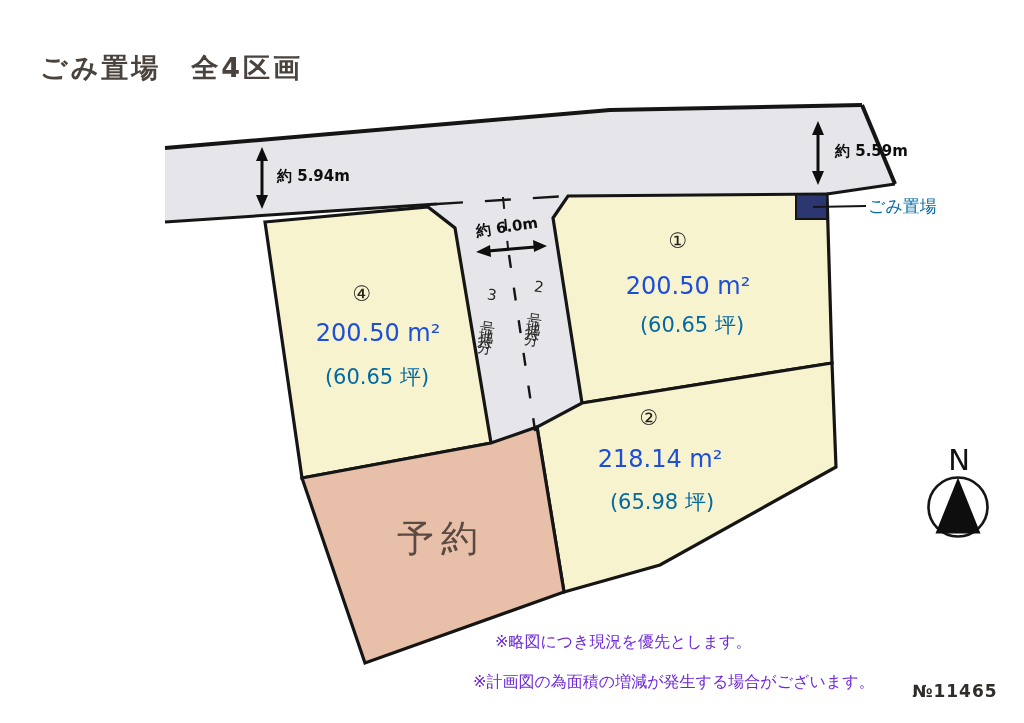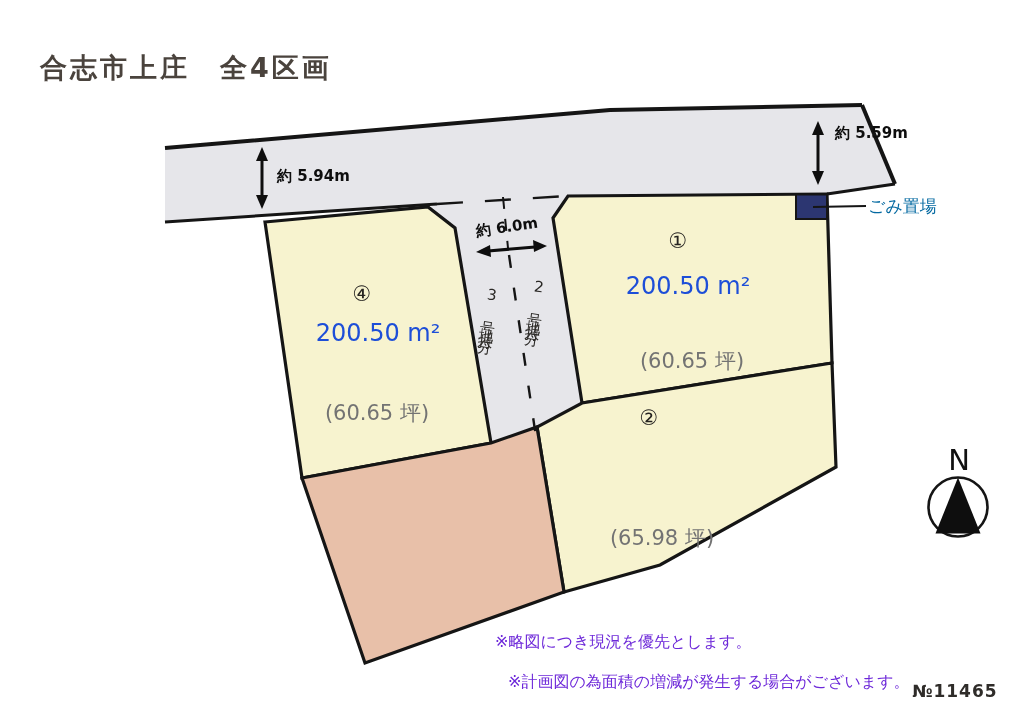--- a/index.html
+++ b/index.html
@@ -6,21 +6,21 @@
   .canvas{
     position:relative;width:1024px;height:723px;background:#ffffff;overflow:hidden;
     font-family:"DejaVu Sans","Liberation Sans",sans-serif;color:#2b2926;
   }
   .canvas svg{position:absolute;left:0;top:0;}
   .lbl{position:absolute;white-space:nowrap;line-height:1.15;}
   .center{transform:translateX(-50%);}
   .page-title{font-size:27px;font-weight:bold;color:#4a433d;letter-spacing:3px;}
   .plot-num{font-size:21px;color:#262421;}
   .area-m2{font-size:24px;color:#1d4ed8;}
-  .area-tsubo{font-size:21px;color:#737373;margin-top:36px;}
+  .area-tsubo{font-size:21px;color:#0369a1;}
   .yoyaku{font-size:37px;color:#5a4a41;letter-spacing:7px;}
   .meas{font-size:15px;font-weight:bold;color:#0e0e0e;}
   .meas-rot{transform:translateX(-50%) rotate(-8deg);}
   .vtext{
     writing-mode:vertical-rl;text-orientation:upright;
     font-size:15px;color:#2b2926;letter-spacing:6px;transform:rotate(8deg);
     transform-origin:top center;
   }
   .gomi{font-size:17px;font-weight:normal;color:#0369a1;}
   .note{font-size:16px;color:#6d28d9;}
@@ -70,43 +70,45 @@
       <polygon points="476,252 490,245 491,257" fill="#0e0e0e"></polygon>
       <polygon points="547,246 533,240 534,252" fill="#0e0e0e"></polygon>
     </g>
 
     <g>
       <circle cx="958" cy="507" r="29.5" fill="#ffffff" stroke="#151515" stroke-width="2.6"></circle>
       <polygon points="958,477.5 935.5,533.5 980.5,533.5" fill="#0e0e0e"></polygon>
     </g>
   </svg>
 
-  <div class="lbl page-title" style="left:40px;top:52px;">合志市上庄　全4区画</div>
+  <div class="lbl page-title" style="left:40px;top:52px;">ごみ置場　全4区画</div>
 
   <div class="lbl plot-num center" style="left:362px;top:282px;">④</div>
   <div class="lbl area-m2 center" style="left:378px;top:320px;">200.50 m²</div>
   <div class="lbl area-tsubo center" style="left:377px;top:365px;">(60.65 坪)</div>
 
   <div class="lbl plot-num center" style="left:678px;top:229px;">①</div>
   <div class="lbl area-m2 center" style="left:688px;top:273px;">200.50 m²</div>
   <div class="lbl area-tsubo center" style="left:692px;top:313px;">(60.65 坪)</div>
 
   <div class="lbl plot-num center" style="left:649px;top:406px;">②</div>
+  <div class="lbl area-m2 center" style="left:660px;top:446px;">218.14 m²</div>
   <div class="lbl area-tsubo center" style="left:662px;top:490px;">(65.98 坪)</div>
 
+  <div class="lbl yoyaku center" style="left:441px;top:518px;">予約</div>
 
   <div class="lbl meas" style="left:277px;top:168px;">約 5.94m</div>
-  <div class="lbl meas" style="left:835px;top:125px;">約 5.59m</div>
+  <div class="lbl meas" style="left:835px;top:143px;">約 5.59m</div>
   <div class="lbl meas meas-rot" style="left:507px;top:219px;">約 6.0m</div>
 
   <div class="lbl vtext" style="left:484px;top:286px;">3号地持分</div>
   <div class="lbl vtext" style="left:531px;top:278px;">2号地持分</div>
 
   <div class="lbl gomi" style="left:868px;top:197px;">ごみ置場</div>
 
   <div class="lbl north" style="left:959px;top:444px;">N</div>
 
   <div class="lbl note" style="left:495px;top:633px;">※略図につき現況を優先とします。</div>
-  <div class="lbl note" style="left:508px;top:673px;">※計画図の為面積の増減が発生する場合がございます。</div>
+  <div class="lbl note" style="left:473px;top:673px;">※計画図の為面積の増減が発生する場合がございます。</div>
 
   <div class="lbl refno" style="left:912px;top:682px;">№11465</div>
 
 </div>
 
 </body></html>

